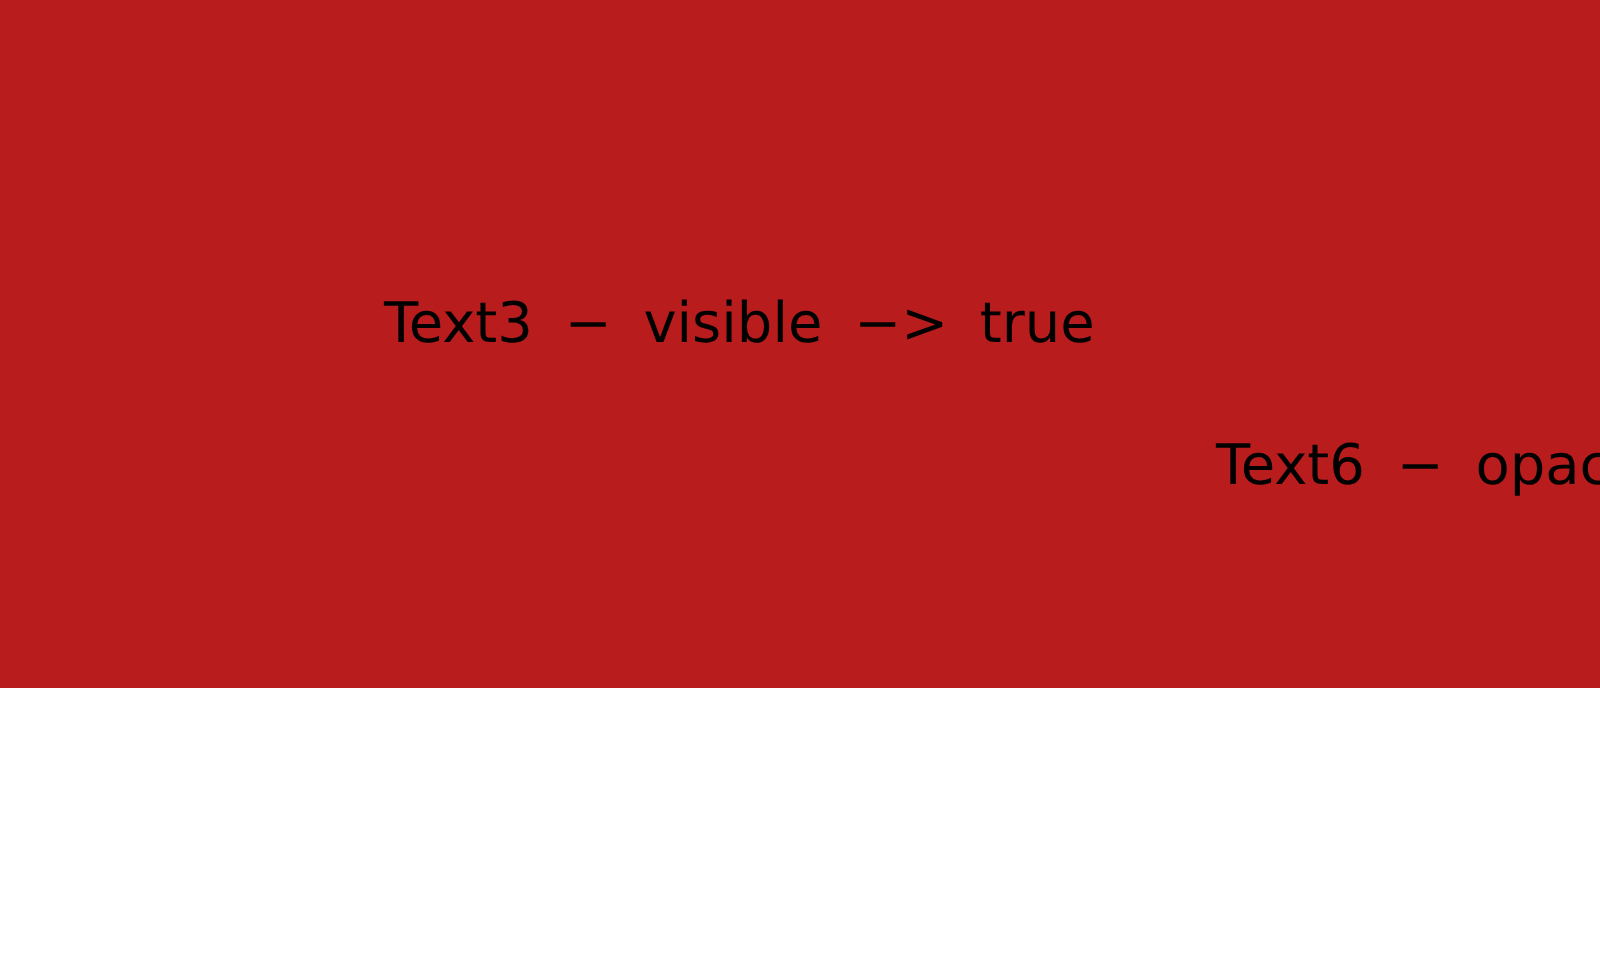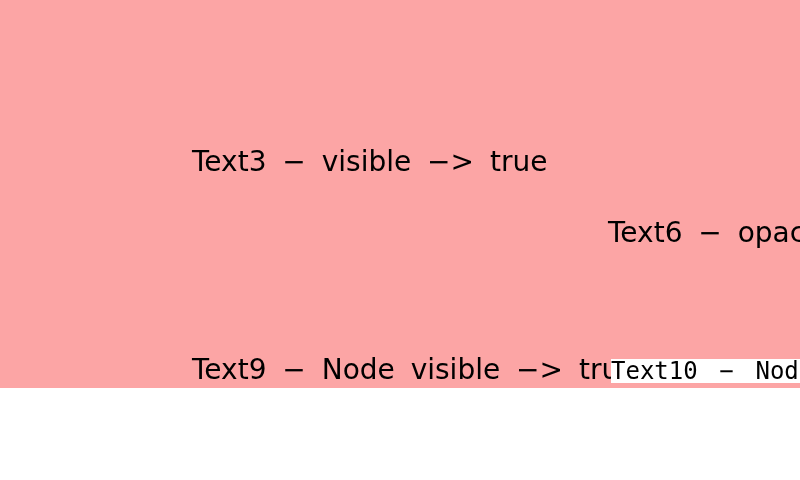--- a/index.html
+++ b/index.html
@@ -2,22 +2,22 @@
 <html><head>
 <meta charset="utf-8">
 <style>
   html, body {
     margin: 0;
     padding: 0;
   }
   #canvas {
     position: relative;
     width: 800px;
-    height: 388px;
-    background: #fca5a5;
+    height: 344px;
+    background: #b91c1c;
     overflow: hidden;
     font-family: "DejaVu Sans", "Liberation Sans", sans-serif;
     color: #000000;
   }
   .lbl {
     position: absolute;
     white-space: nowrap;
     line-height: 1;
     color: #000000;
     background: transparent;

